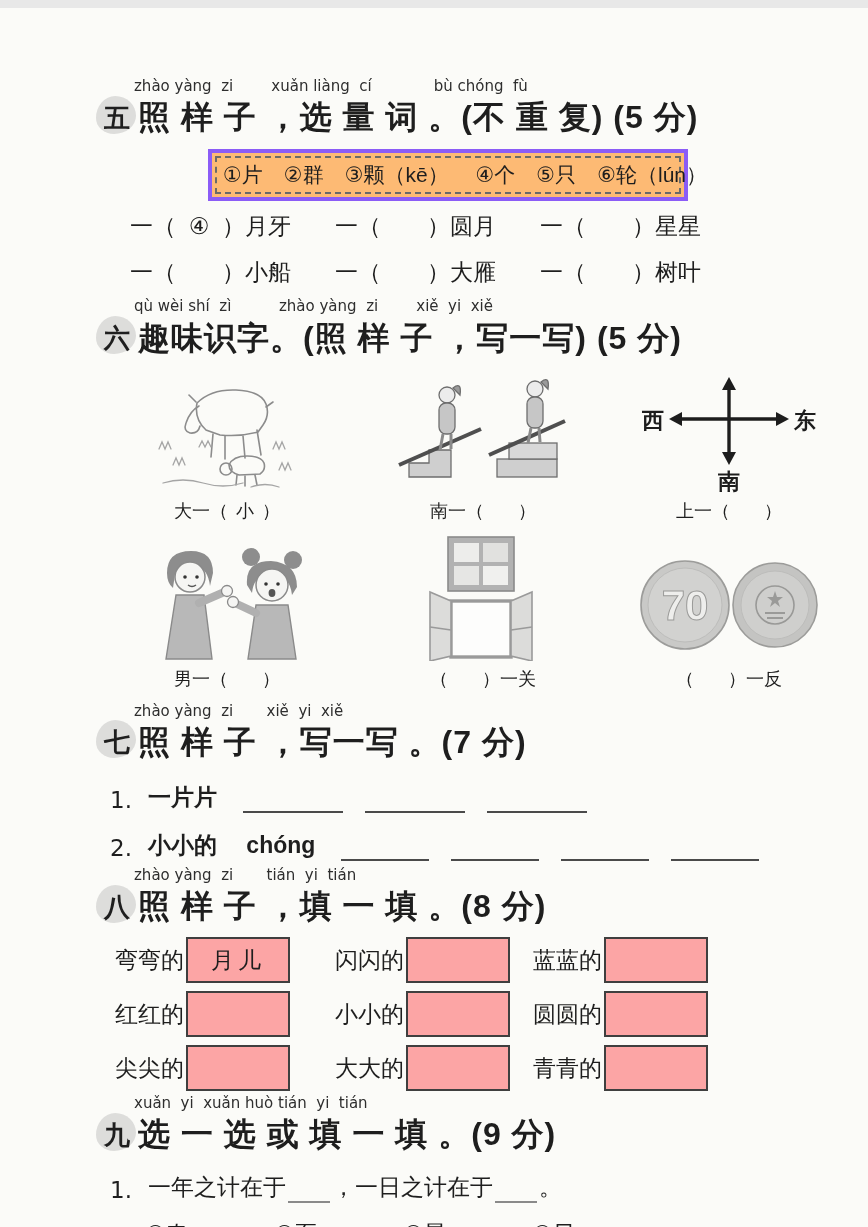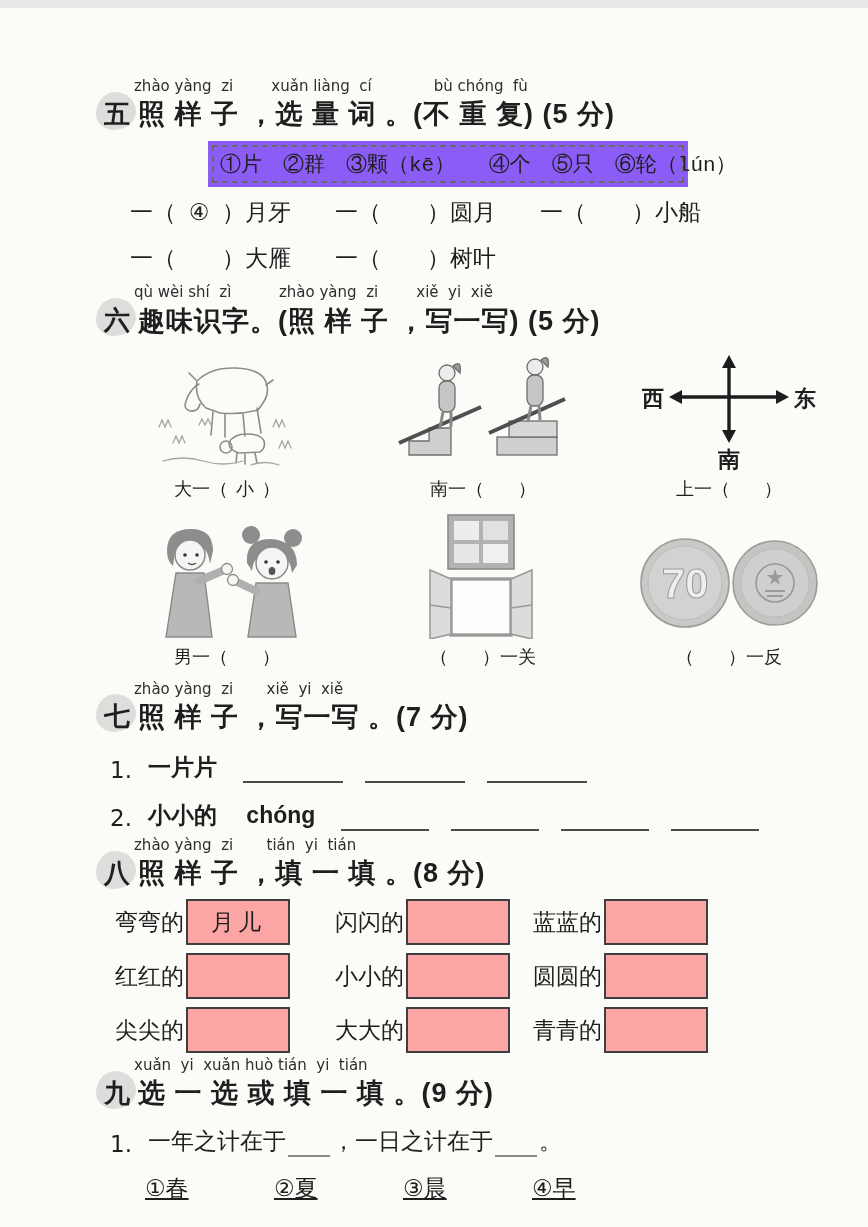--- a/index.html
+++ b/index.html
@@ -22,26 +22,26 @@
   .hrow { display:flex; align-items:center; margin-top:1px; }
   .secnum {
     position:relative; z-index:0; font-size:26px; font-weight:700;
     width:42px; text-align:center; flex:0 0 42px;
   }
   .secnum::before {
     content:""; position:absolute; z-index:-1; left:0px; top:-5px;
     width:40px; height:38px; background:#dddddb;
     border-radius:48% 52% 55% 45% / 58% 52% 48% 42%;
   }
-  .htitle { font-size:27px; font-weight:700; letter-spacing:1px; }
+  .htitle { font-size:32px; font-weight:700; letter-spacing:1px; }
 
   
   .optbox {
     margin:9px 0 10px 112px; width:480px;
-    border:1px solid #8b5cf6; padding:3px; background:#8b5cf6;font-family:Liberation Mono, monospace;
+    border:4px solid #8b5cf6; padding:3px; background:#fdba74;
   }
   .optbox-inner {
     border:2px dashed #6a6a6a; padding:3px 6px;
     font-size:21px; text-align:center; white-space:nowrap;
   }
   .qgrid {
     display:grid; grid-template-columns:205px 205px auto;
     row-gap:15px; margin:8px 0 10px 34px; font-size:23px;
   }
   .ans-slot { display:inline-block; min-width:46px; text-align:center; }
@@ -101,20 +101,21 @@
     <div class="hrow">
       <span class="secnum">五</span>
       <span class="htitle">照 样 子 ，选 量 词 。(不 重 复) (5 分)</span>
     </div>
     <div class="optbox">
       <div class="optbox-inner">①片　②群　③颗（kē）　 ④个　⑤只　⑥轮（lún）</div>
     </div>
     <div class="qgrid">
       <div><span>一</span><span>（</span><span class="ans-slot">④</span><span>）</span><span>月牙</span></div>
       <div><span>一</span><span>（</span><span class="ans-slot"></span><span>）</span><span>圆月</span></div>
+      <div><span>一</span><span>（</span><span class="ans-slot"></span><span>）</span><span>星星</span></div>
       <div><span>一</span><span>（</span><span class="ans-slot"></span><span>）</span><span>小船</span></div>
       <div><span>一</span><span>（</span><span class="ans-slot"></span><span>）</span><span>大雁</span></div>
       <div><span>一</span><span>（</span><span class="ans-slot"></span><span>）</span><span>树叶</span></div>
     </div>
   </div>
 
   <div class="section">
     <div class="pinyin">qù wèi shí  zì          zhào yàng  zi        xiě  yi  xiě</div>
     <div class="hrow">
       <span class="secnum">六</span>

